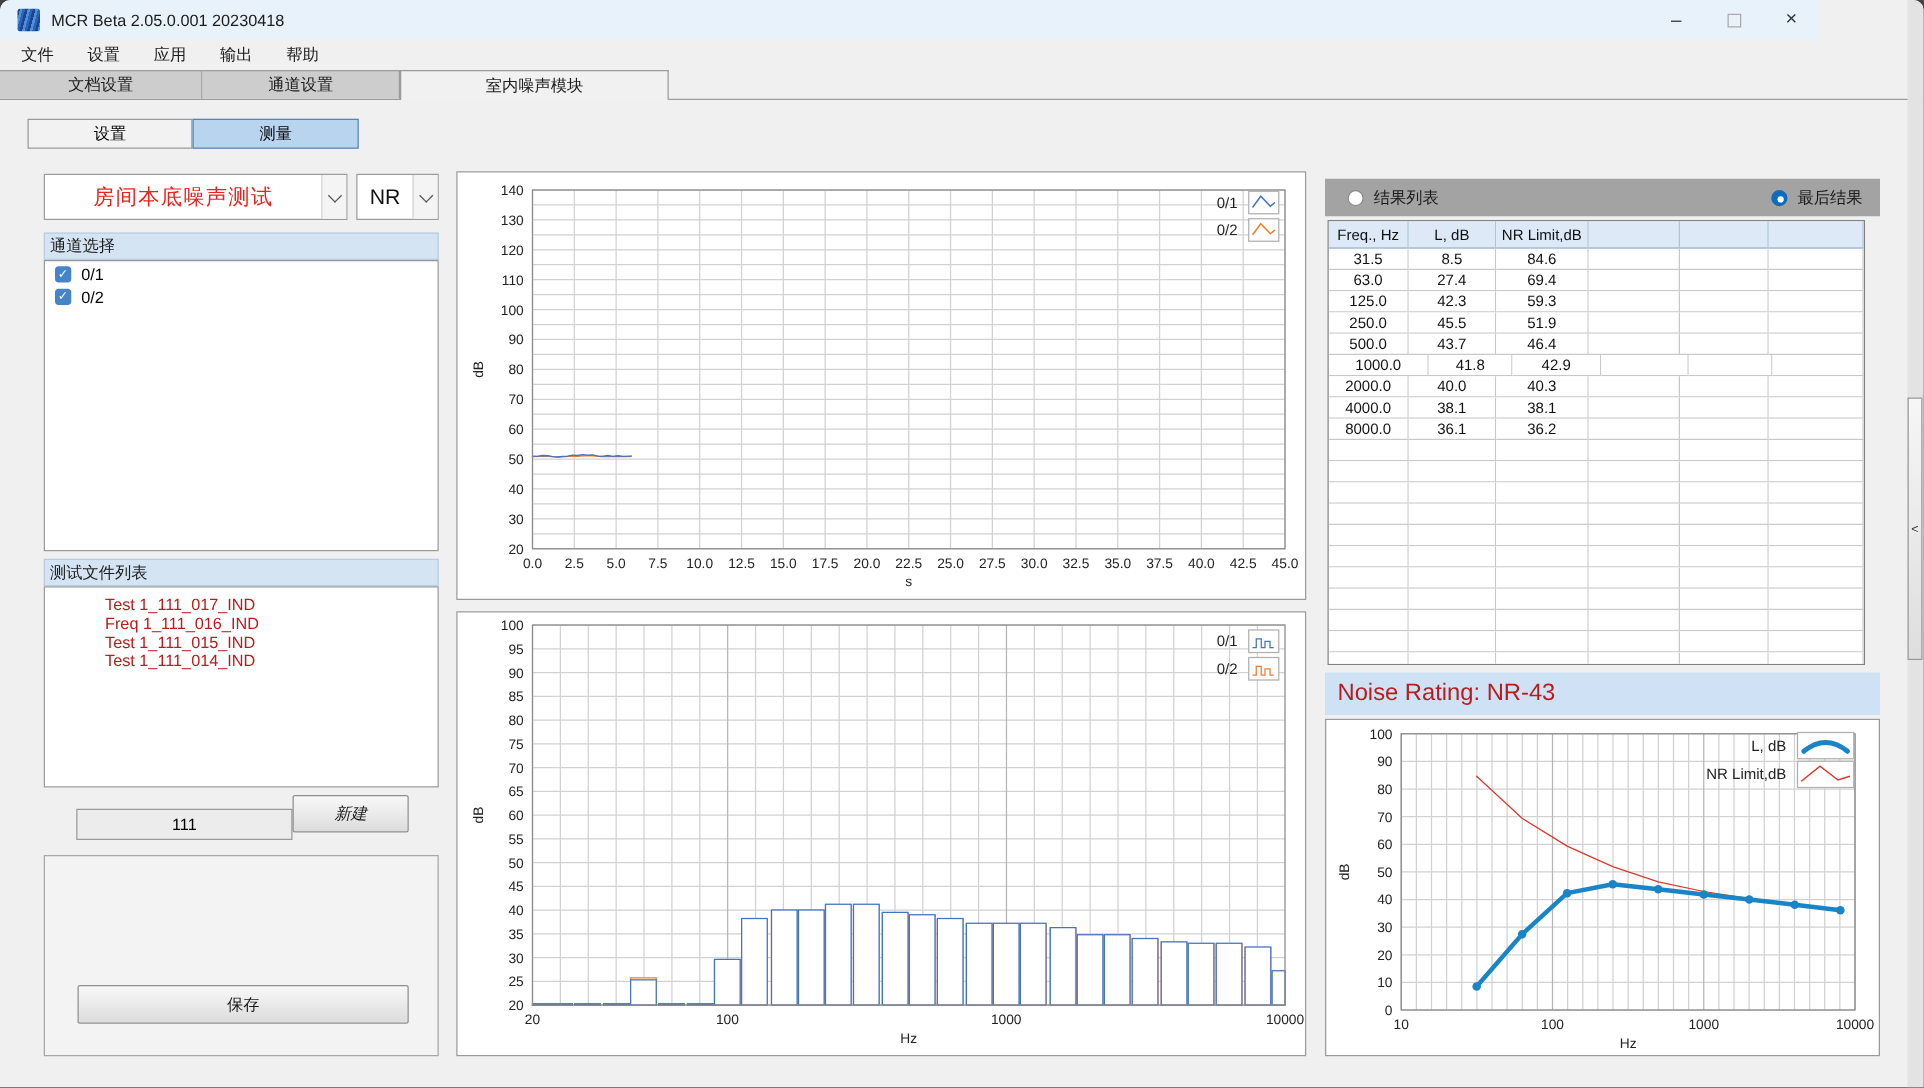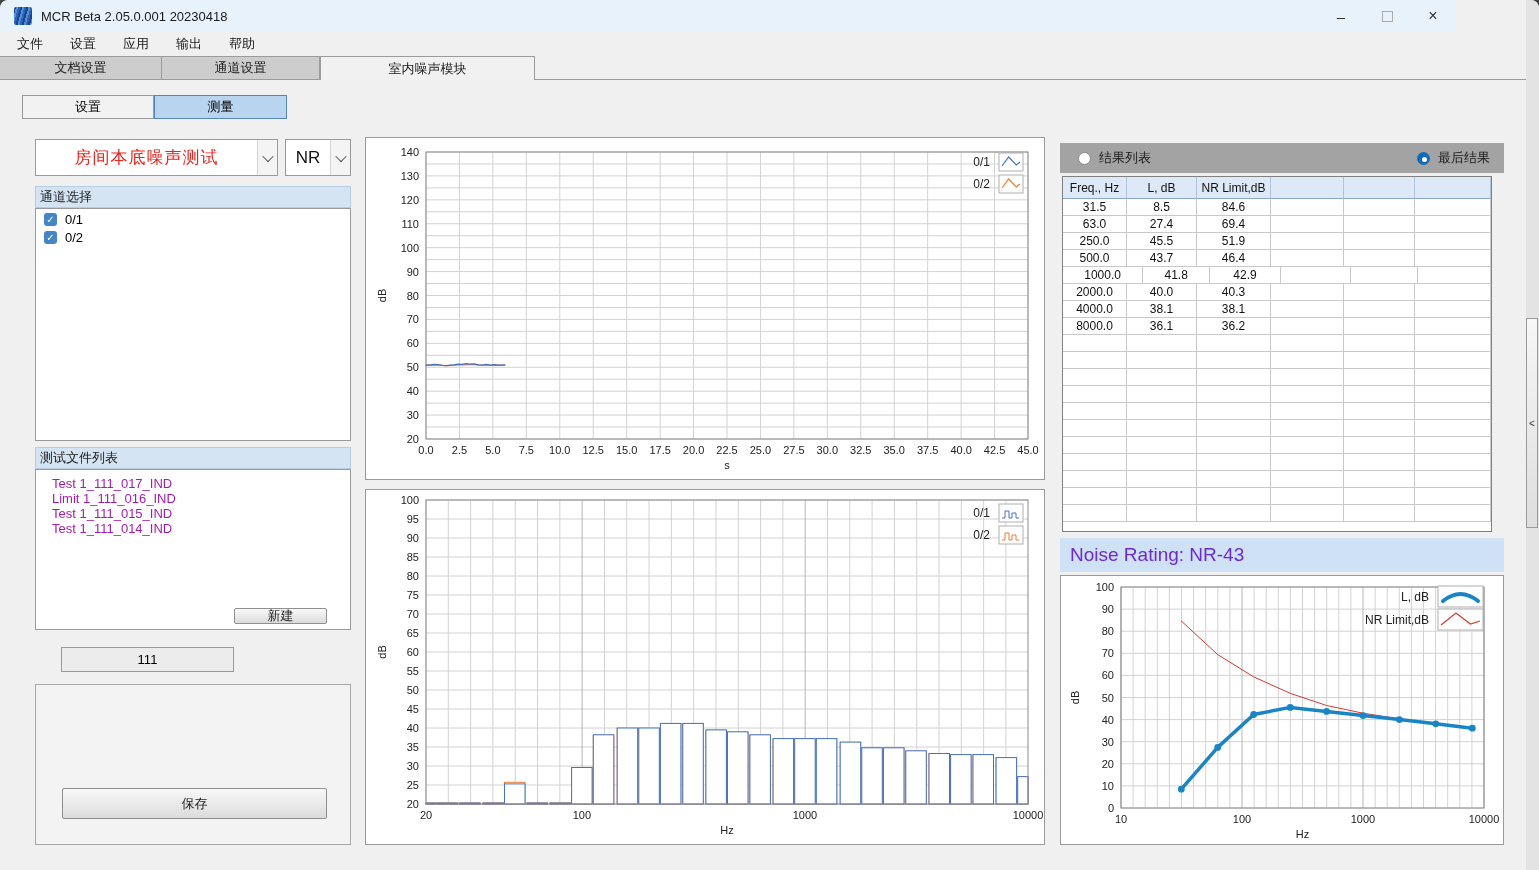--- a/index.html
+++ b/index.html
@@ -31,42 +31,42 @@
   .combo .val{flex:1;text-align:center;}
   .combo .arrow-box{width:19px;align-self:stretch;background:#f4f4f4;border-left:1px solid #d4d4d4;display:flex;align-items:center;justify-content:center;}
   .chev{width:7px;height:7px;border-right:1.5px solid #555;border-bottom:1.5px solid #555;transform:rotate(45deg) translate(-1px,-1px);}
   .red-val{color:#e8241f;font-size:17px;letter-spacing:1px;}
   .nr-val{font-size:17px;color:#111;}
   
   .sec-header{position:absolute;background:#d5e4f3;font-size:13px;color:#1b1b1b;display:flex;align-items:center;padding-left:4px;box-sizing:border-box;border:1px solid #b9cde2;}
   .listbox{position:absolute;background:#fff;border:1px solid #9a9a9a;box-sizing:border-box;overflow:hidden;}
   .chan-row{display:flex;align-items:center;gap:8px;padding:3px 0 0 8px;font-size:13px;}
   .cbx{width:13px;height:13px;border-radius:3px;background:#4584c7;color:#fff;font-size:10px;line-height:13px;text-align:center;flex:0 0 13px;}
-  .file-row{font-size:13px;line-height:15px;padding-left:16px;color:#a21caf;}
+  .file-row{font-size:13px;line-height:15px;padding-left:32px;color:#b91c1c;margin-left:16px;}
   
   .name-input{position:absolute;background:#ececec;border:1px solid #9a9a9a;box-sizing:border-box;text-align:center;font-size:13px;font-family:"Liberation Sans",sans-serif;padding:0;}
   .btn{position:absolute;background:linear-gradient(#f8f8f8,#dcdcdc);border:1px solid #8f8f8f;box-sizing:border-box;
        display:flex;align-items:center;justify-content:center;font-size:13px;color:#1b1b1b;border-radius:2px;}
   .btn.disabled{background:linear-gradient(#f4f4f4,#ececec);border-color:#c9c9c9;color:#b0b0b0;}
   .groupbox{position:absolute;border:1px solid #a7a7a7;background:#f3f3f3;box-sizing:border-box;}
   
   .panel{position:absolute;background:#fff;border:1px solid #9a9a9a;box-sizing:border-box;}
   
   .radio-row{position:absolute;background:#a3a3a3;display:flex;align-items:center;}
   .radio{width:13px;height:13px;border-radius:50%;background:#fff;border:1px solid #8a8a8a;box-sizing:border-box;}
   .radio.on{background:#0f6cbd;border:1px solid #0f6cbd;position:relative;}
   .radio.on::after{content:"";position:absolute;left:4px;top:4px;width:5px;height:5px;border-radius:50%;background:#fff;}
   .radio-label{font-size:13px;margin-left:8px;color:#1b1b1b;}
   .results-table{position:absolute;background:#fff;border:1px solid #808080;box-sizing:border-box;overflow:hidden;}
   .tr{display:flex;}
   .td,.th{box-sizing:border-box;height:17px;border-right:1px solid #c9c9c9;border-bottom:1px solid #c9c9c9;
           font-size:12px;display:flex;align-items:center;justify-content:center;color:#111;background:#fff;}
   .th{height:22px;background:#dde9f6;border-right:1px solid #aec4da;border-bottom:1px solid #8aa8c8;justify-content:center;}
   .noise-bar{position:absolute;background:#cfe2f5;display:flex;align-items:center;padding-left:10px;box-sizing:border-box;
-             color:#6d28d9;font-size:19px;}
+             color:#b91c1c;font-size:19px;}
   
   .strip{position:absolute;background:#e3e3e3;}
   .strip-handle{position:absolute;background:linear-gradient(#f6f6f6,#dedede);border:1px solid #9a9a9a;box-sizing:border-box;
                 display:flex;align-items:center;justify-content:center;font-size:10px;color:#333;}
 </style>
 </head>
 <body>
 
 <div class="window">
 
@@ -132,27 +132,27 @@
         <span class="cbx">✓</span>
         <span>0/2</span>
       </div>
     </div>
 
   <div class="sec-header" style="left:35px;top:447px;width:316px;height:22px;">
     <span>测试文件列表</span>
   </div>
   <div class="listbox" style="left:35px;top:469px;width:316px;height:161px;padding-top:6px;">
       <div class="file-row">Test 1_111_017_IND</div>
-      <div class="file-row">Limit 1_111_016_IND</div>
+      <div class="file-row">Freq 1_111_016_IND</div>
       <div class="file-row">Test 1_111_015_IND</div>
       <div class="file-row">Test 1_111_014_IND</div>
     </div>
 
   <input class="name-input" style="left: 61px; top: 647px; width: 173px; height: 25px;" value="111">
-  <div class="btn" style="left:234px;top:608px;width:93px;height:16px;">
+  <div class="btn" style="left:234px;top:636px;width:93px;height:30px;font-style:italic;">
     <span>新建</span>
   </div>
 
   <div class="groupbox" style="left:35px;top:684px;width:316px;height:161px;"></div>
   <div class="btn" style="left:62px;top:788px;width:265px;height:31px;">
     <span>保存</span>
   </div>
 
   <div class="panel" style="left:365px;top:137px;width:680px;height:343px;">
     <div><svg width="678" height="341">
@@ -412,20 +412,28 @@
       </div>
       <div class="tr">
         <div class="td" style="width: 64px;">63.0</div>
         <div class="td" style="width: 70px;">27.4</div>
         <div class="td" style="width: 74px;">69.4</div>
         <div class="td" style="width: 73px;"></div>
         <div class="td" style="width: 71px;"></div>
         <div class="td" style="width: 76px;"></div>
       </div>
       <div class="tr">
+        <div class="td" style="width: 64px;">125.0</div>
+        <div class="td" style="width: 70px;">42.3</div>
+        <div class="td" style="width: 74px;">59.3</div>
+        <div class="td" style="width: 73px;"></div>
+        <div class="td" style="width: 71px;"></div>
+        <div class="td" style="width: 76px;"></div>
+      </div>
+      <div class="tr">
         <div class="td" style="width: 64px;">250.0</div>
         <div class="td" style="width: 70px;">45.5</div>
         <div class="td" style="width: 74px;">51.9</div>
         <div class="td" style="width: 73px;"></div>
         <div class="td" style="width: 71px;"></div>
         <div class="td" style="width: 76px;"></div>
       </div>
       <div class="tr">
         <div class="td" style="width: 64px;">500.0</div>
         <div class="td" style="width: 70px;">43.7</div>

